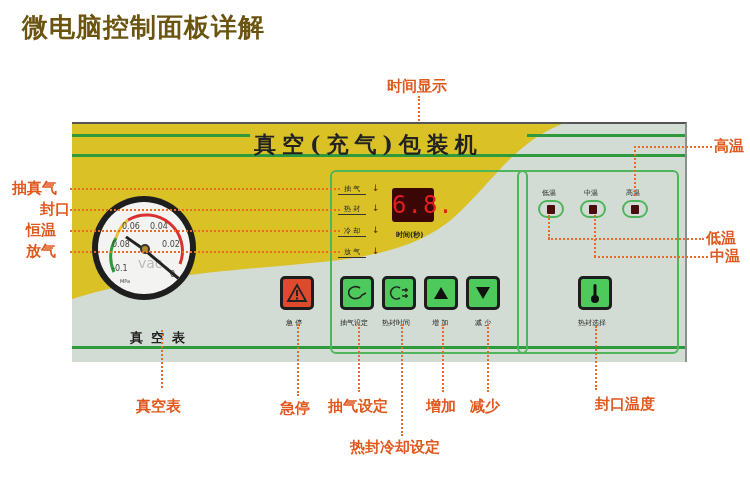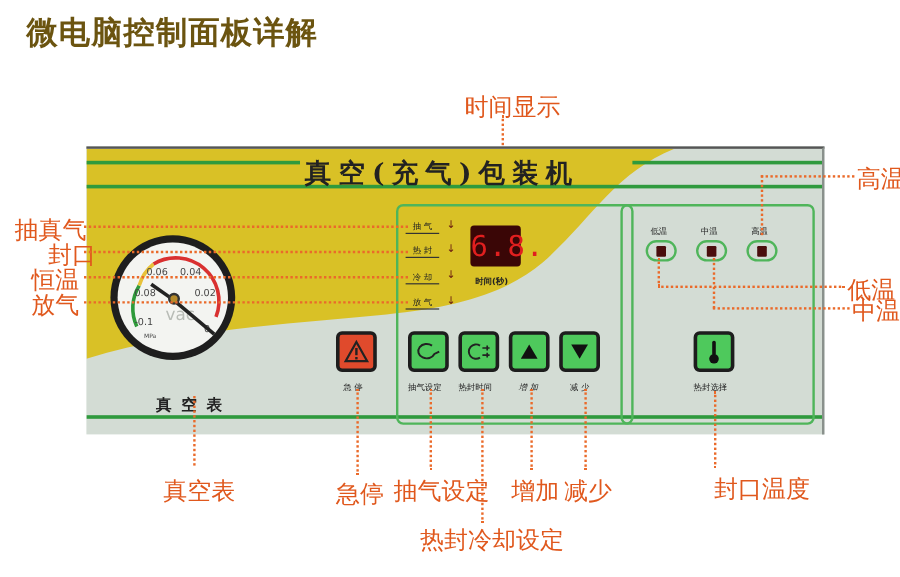--- a/index.html
+++ b/index.html
@@ -7,21 +7,21 @@
   body { position: relative; font-family: "DejaVu Sans", "Liberation Sans", sans-serif; }
 
   .page-title {
     position: absolute; left: 22px; top: 10px;
     font-size: 26px; font-weight: bold; color: #6b5410;
     letter-spacing: 1px;
   }
 
   
   .callout {
-    position: absolute; color: #e0581d; font-size: 20px; font-weight: normal;
+    position: absolute; color: #e0581d; font-size: 15px; font-weight: bold;
     white-space: nowrap; line-height: 1;
   }
   
   .hline { position: absolute; height: 0; border-top: 2px dotted #ea6a2a; }
   .vline { position: absolute; width: 0; border-left: 2px dotted #ea6a2a; }
 
   
   .panel {
     position: absolute; left: 72px; top: 122px; width: 615px; height: 240px;
     background: #d3dcd4; border-top: 2px solid #555; border-right: 2px solid #8a918c;
@@ -160,21 +160,21 @@
       <path d="M14,5 L20,5 M14,11 L20,11 M18,3 L18,7 M18,9 L18,13" stroke="#222" stroke-width="1.4"></path>
     </svg>
   </div>
   <span class="btn-caption" style="left:310px;top:194px;">热封时间</span>
 
   <div class="btn" style="left:352px;top:152px;">
     <svg width="16" height="14" viewBox="0 0 16 14">
         <path d="M8,1 L15,13 L1,13 Z" fill="#111"></path>
       </svg>
   </div>
-  <span class="btn-caption" style="left:360px;top:194px;font-style:italic;">增 加</span>
+  <span class="btn-caption" style="left:360px;top:194px;">增 加</span>
 
   <div class="btn" style="left:394px;top:152px;">
     <svg width="16" height="14" viewBox="0 0 16 14">
         <path d="M1,1 L15,1 L8,13 Z" fill="#111"></path>
       </svg>
   </div>
   <span class="btn-caption" style="left:403px;top:194px;">减 少</span>
 
   <span class="small-dark" style="left:470px;top:64px;">低温</span>
   <span class="small-dark" style="left:512px;top:64px;">中温</span>

